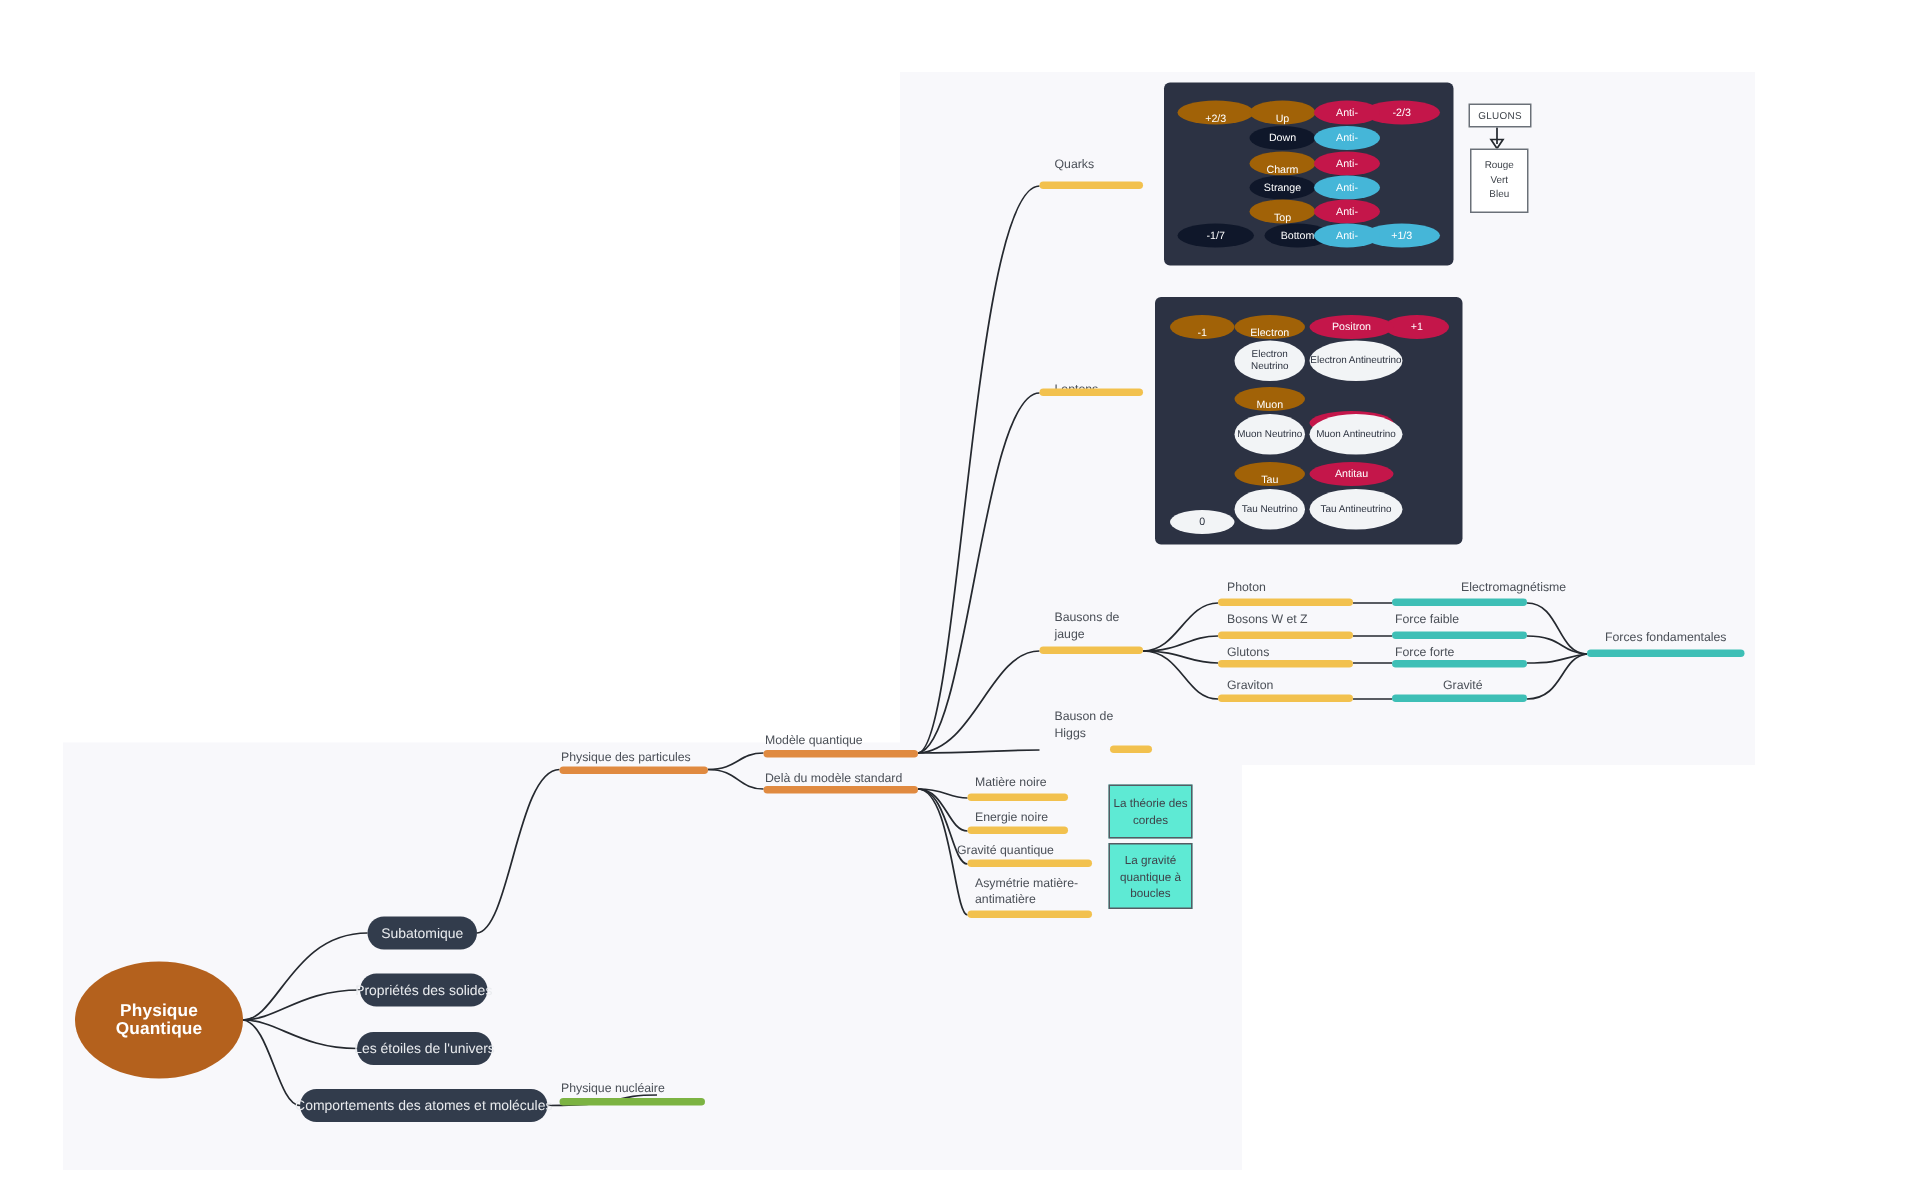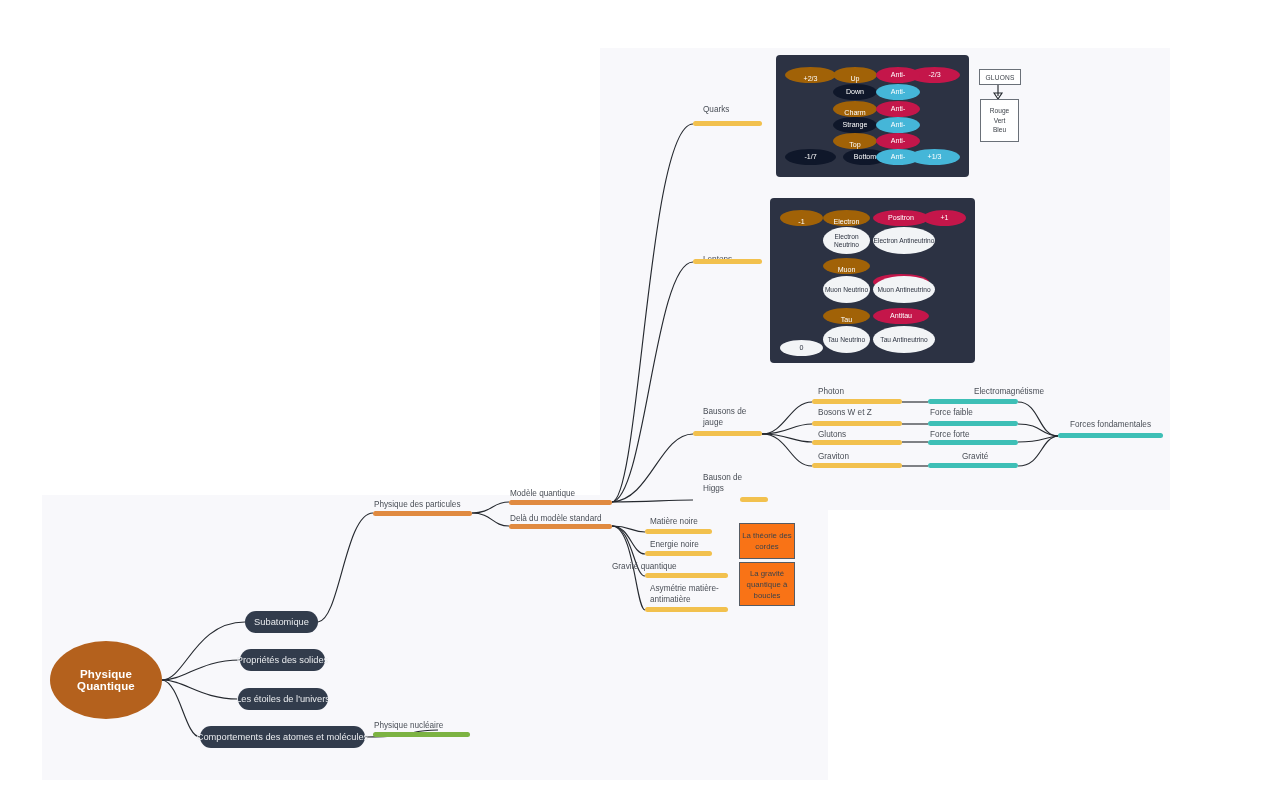--- a/index.html
+++ b/index.html
@@ -38,21 +38,21 @@
        justify-content:center;text-align:center;box-sizing:border-box;overflow:hidden;}
   .ell span{font-size:7.1px;line-height:8.4px;display:block;}
   .ell.small span{font-size:6.6px;line-height:7.6px;}
   .e-green{background:#a16207;align-items:flex-end;} .e-green span{color:#fff;}
   .e-orange{background:#0f172a;} .e-orange span{color:#fff;}
   .e-crimson{background:#c4164a;} .e-crimson span{color:#fff;}
   .e-cyan{background:#45b6d8;} .e-cyan span{color:#fff;}
   .e-white{background:#f2f4f6;} .e-white span{color:#2d3340;}
 
   
-  .notebox{position:absolute;border:1px solid #555b63;background:#f97316;
+  .notebox{position:absolute;border:1px solid #555b63;background:#5eead4;
       display:flex;align-items:center;justify-content:center;text-align:center;}
   .notebox span{font-size:7.8px;color:#3e434a;line-height:11px;}
 
   
   #gluons-label{position:absolute;left:979px;top:69px;width:40px;height:14px;
       border:1px solid #6a7078;background:#fff;display:flex;align-items:center;justify-content:center;}
   #gluons-label span{font-size:6.6px;color:#3e434a;letter-spacing:.2px;}
   #gluons-colors{position:absolute;left:980px;top:99px;width:37px;height:41px;
       border:1px solid #6a7078;background:#fff;
       display:flex;flex-direction:column;align-items:center;justify-content:center;}
@@ -174,21 +174,21 @@
 
 <div class="bar-label" style="left:1070px;top:420px;">Forces fondamentales</div>
 <div class="bar" style="left:1058px;top:433px;width:105px;background:#3ebfb6;"></div>
 
 <div class="bar-label" style="left:650px;top:517px;">Matière noire</div>
 <div class="bar" style="left:645px;top:529px;width:67px;background:#f2c14e;"></div>
 
 <div class="bar-label" style="left:650px;top:540px;">Energie noire</div>
 <div class="bar" style="left:645px;top:551px;width:67px;background:#f2c14e;"></div>
 
-<div class="bar-label" style="left:612px;top:562px;">Gravité quantique</div>
+<div class="bar-label" style="left:638px;top:562px;">Gravité quantique</div>
 <div class="bar" style="left:645px;top:573px;width:83px;background:#f2c14e;"></div>
 
 <div class="bar-label" style="left:650px;top:584px;width:76px;white-space:normal;">Asymétrie matière-antimatière</div>
 <div class="bar" style="left:645px;top:607px;width:83px;background:#f2c14e;"></div>
 
 <div class="notebox" style="left:739px;top:523px;width:54px;height:34px;">
   <span>La théorie des cordes</span>
 </div>
 <div class="notebox" style="left:739px;top:562px;width:54px;height:42px;justify-content:flex-end;">
   <span>La gravité quantique à boucles</span>

